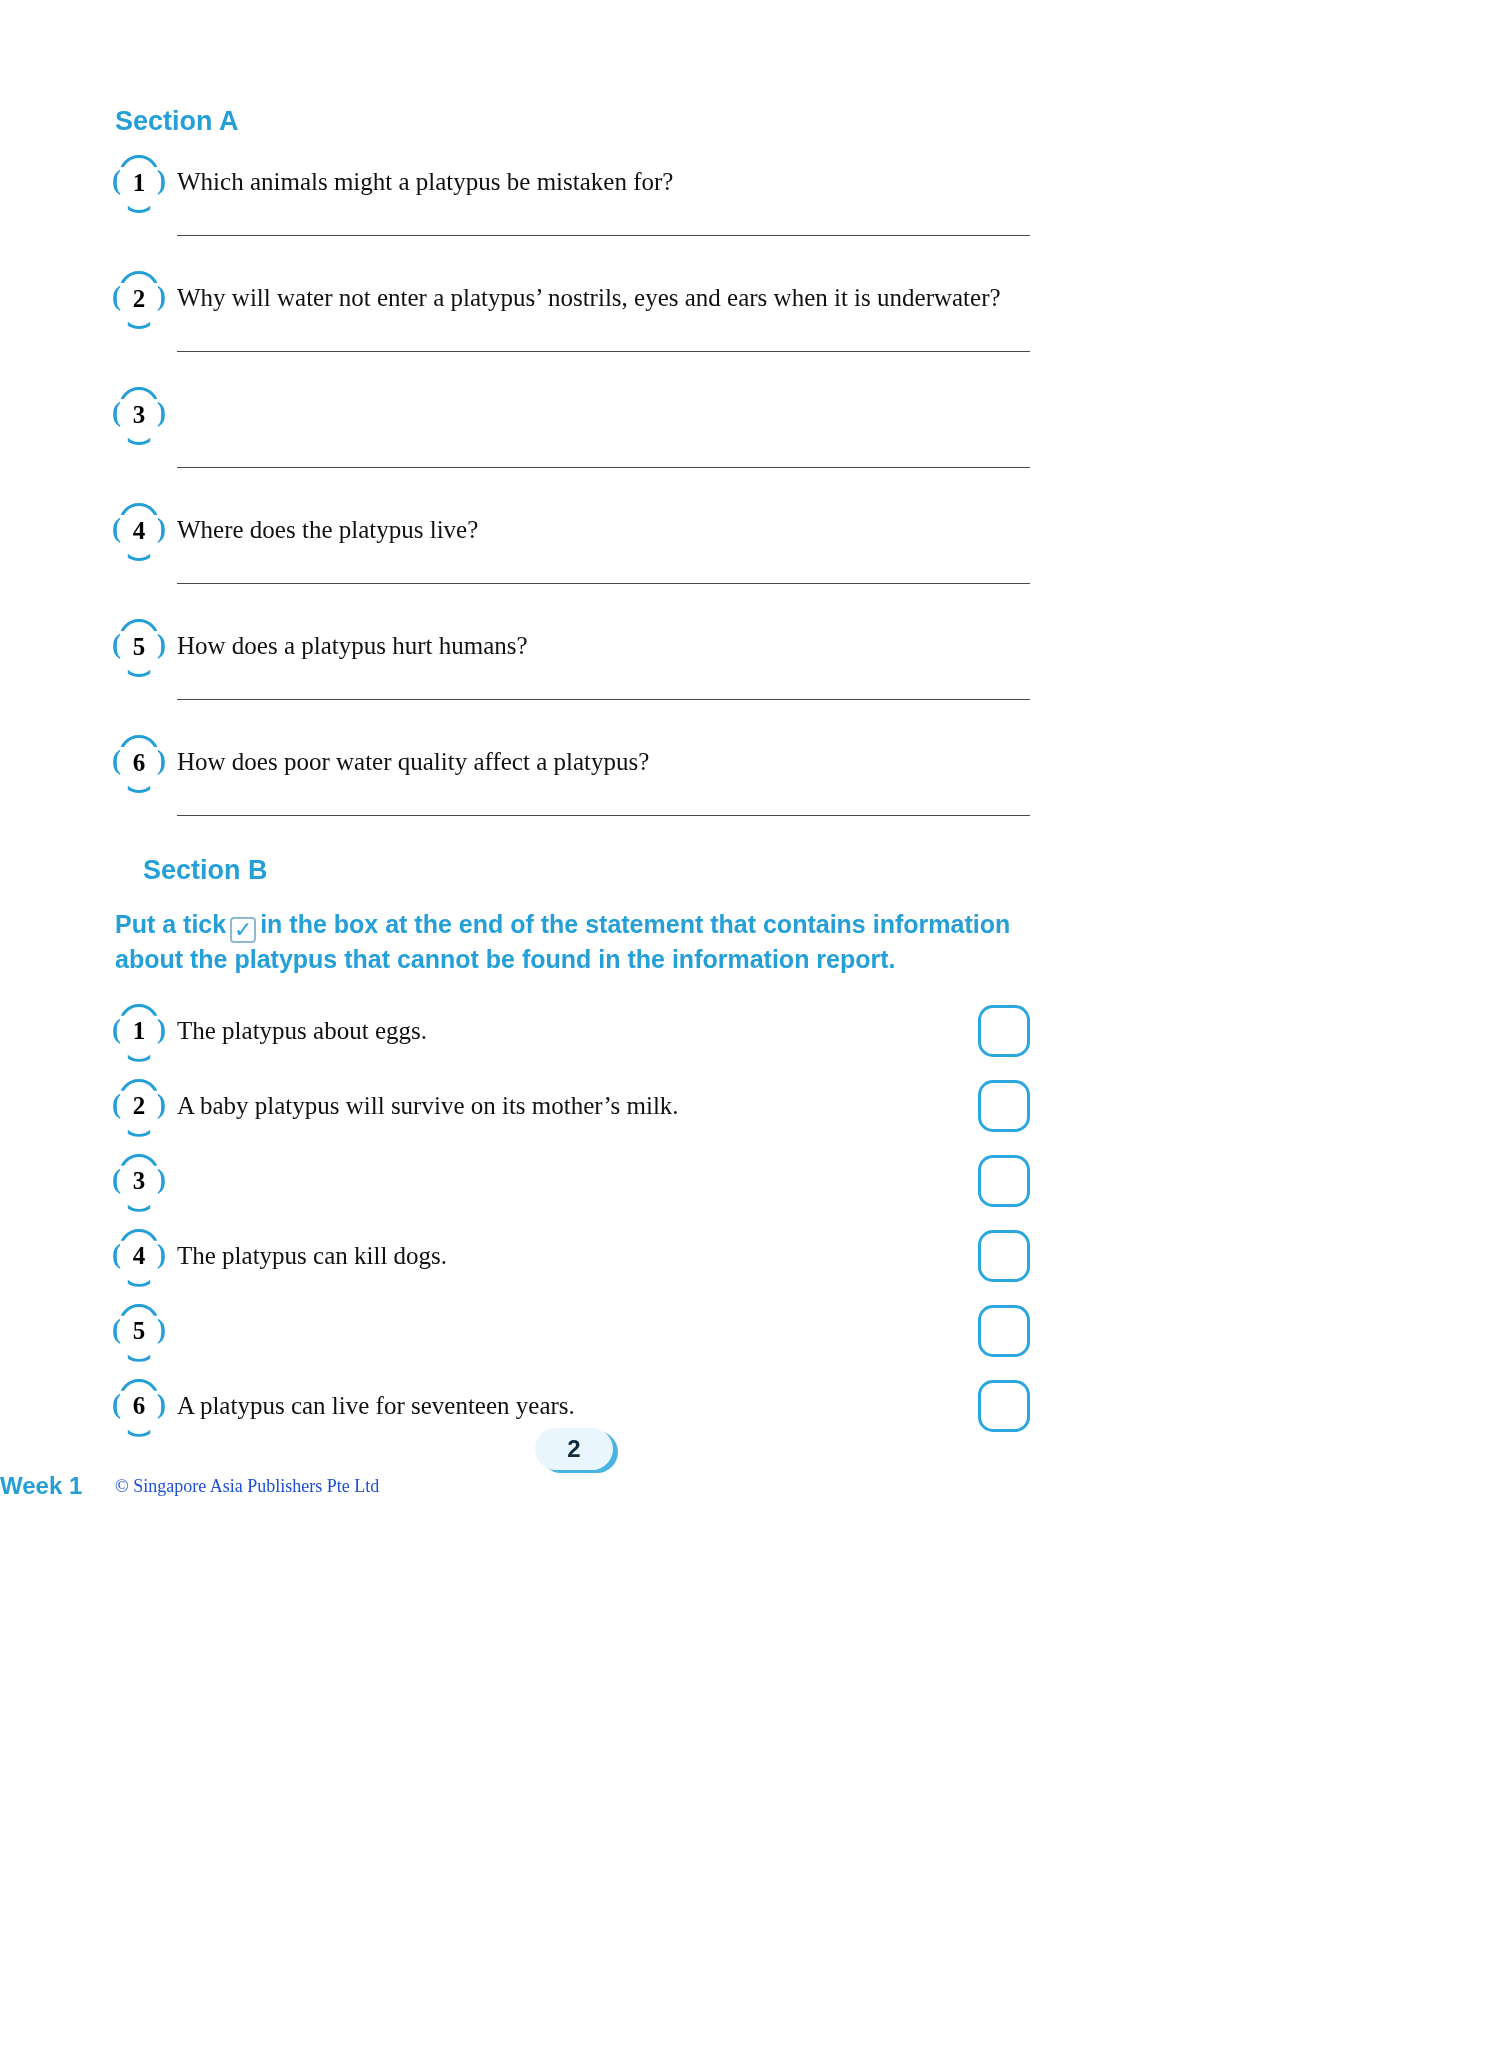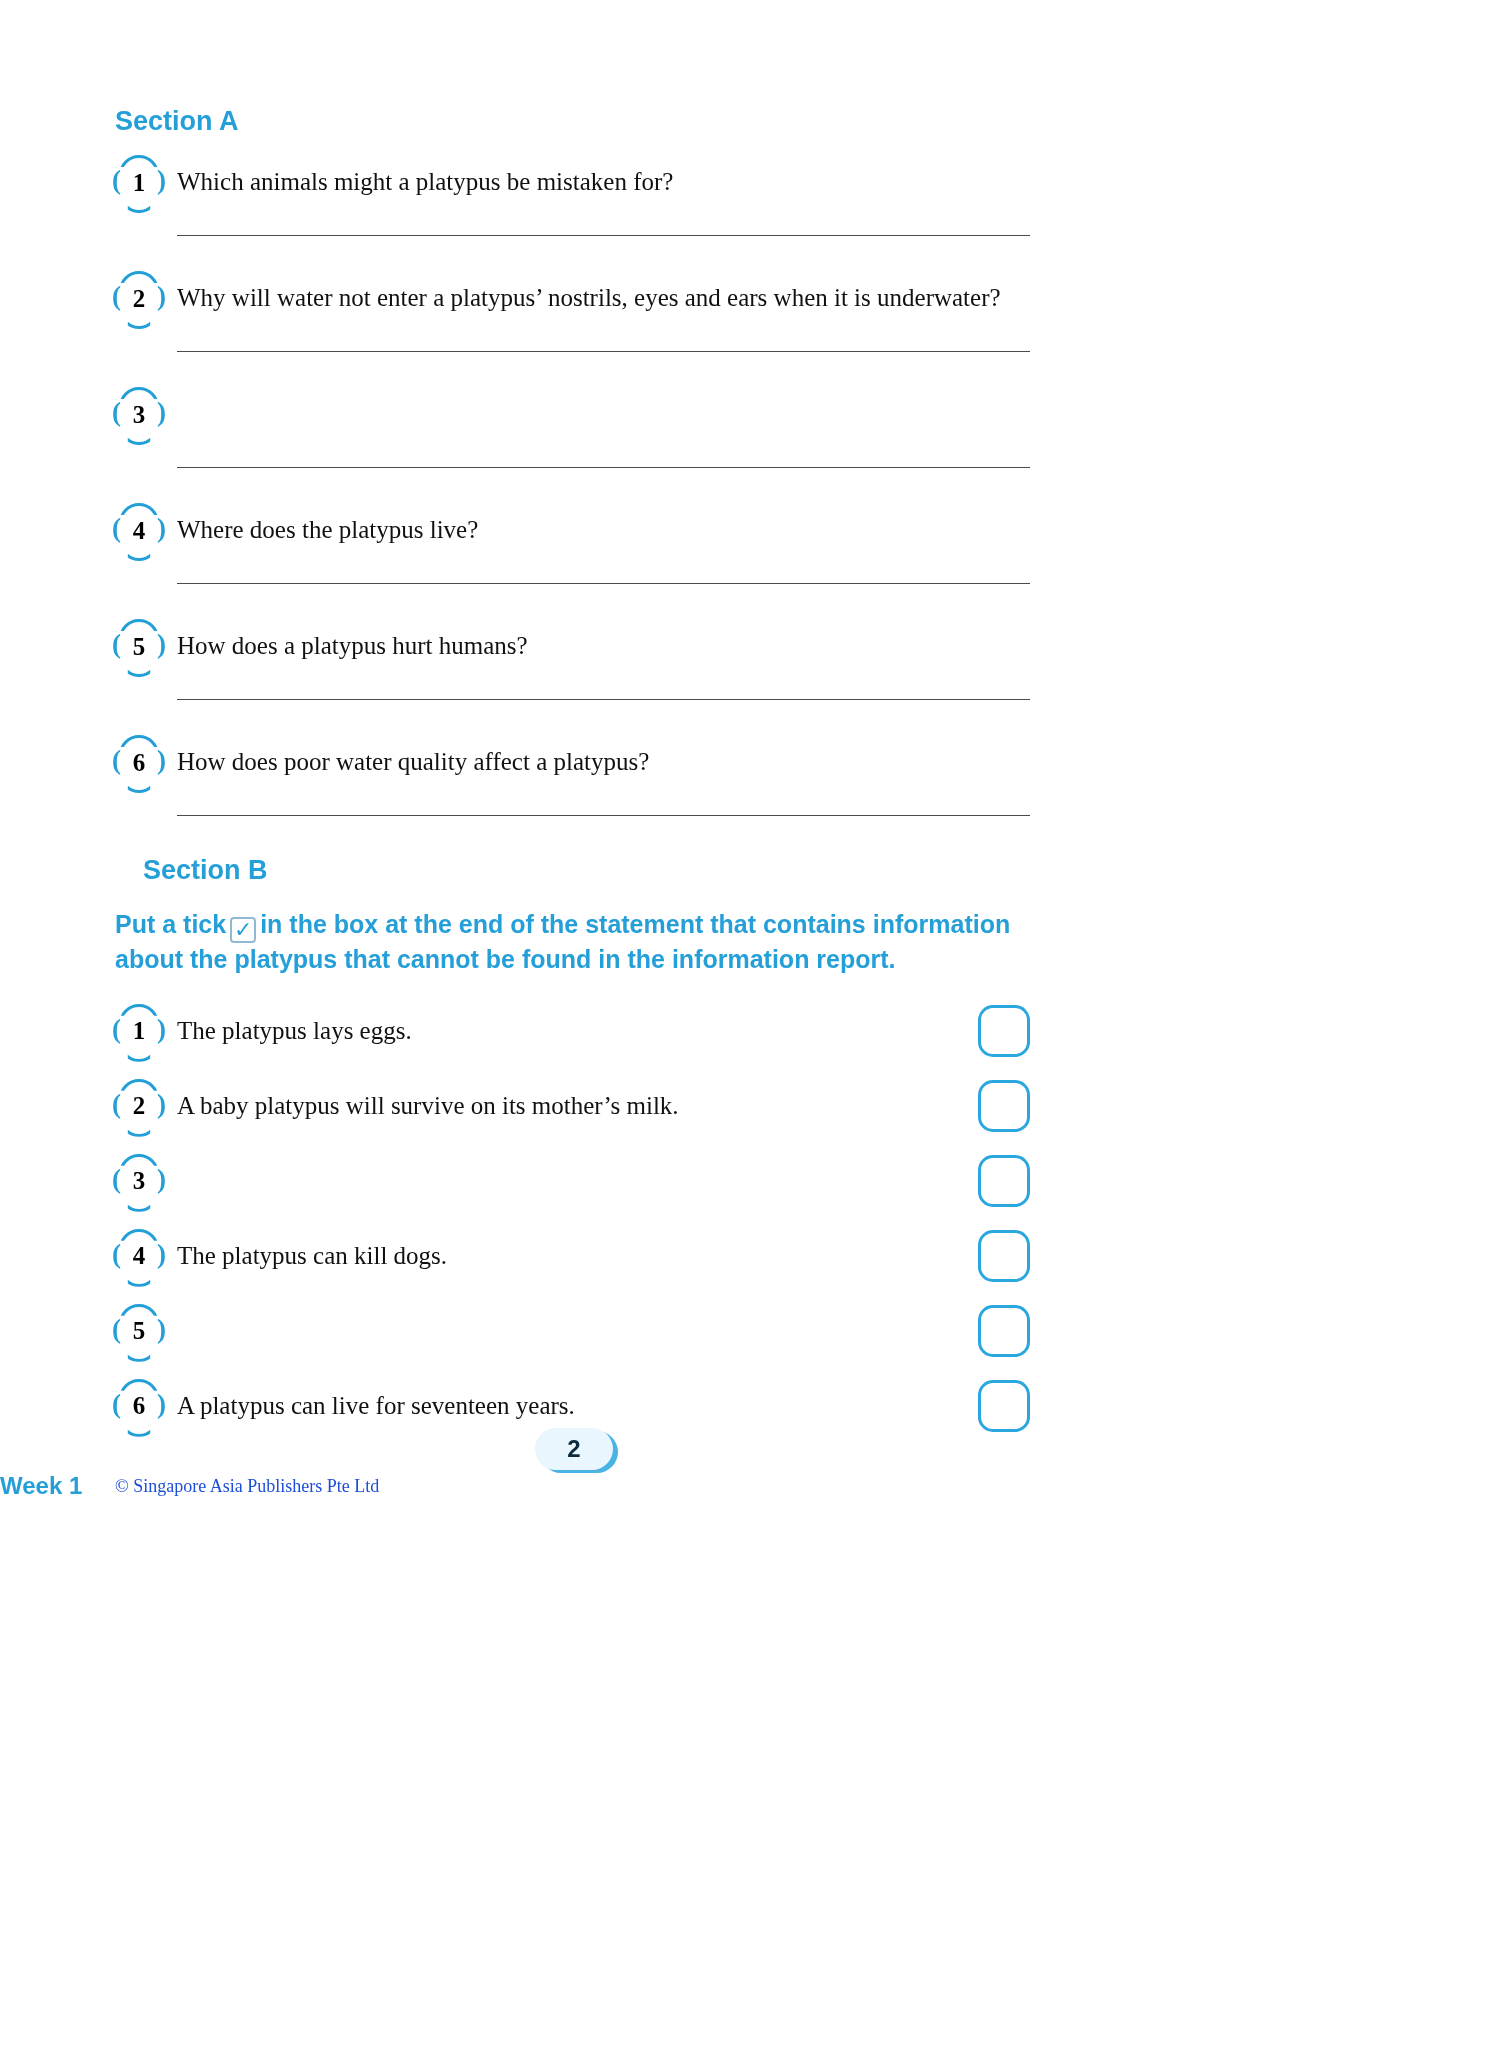--- a/index.html
+++ b/index.html
@@ -145,21 +145,21 @@
         </span><span>in the box at the end of the statement that contains information about the platypus that cannot be found in the information report.</span></p>
 
     <div class="stmt-item">
       <span class="qnum">
         <span class="ring-top"></span>
         <span class="paren l">(</span>
         <span class="digit">1</span>
         <span class="paren r">)</span>
         <span class="ring-bottom"></span>
       </span>
-      <span class="stmt-text">The platypus lays eggs.</span>
+      <span class="stmt-text">The platypus about eggs.</span>
       <span class="stmt-spacer"></span>
       <span class="checkbox"></span>
     </div>
 
     <div class="stmt-item">
       <span class="qnum">
         <span class="ring-top"></span>
         <span class="paren l">(</span>
         <span class="digit">2</span>
         <span class="paren r">)</span>

